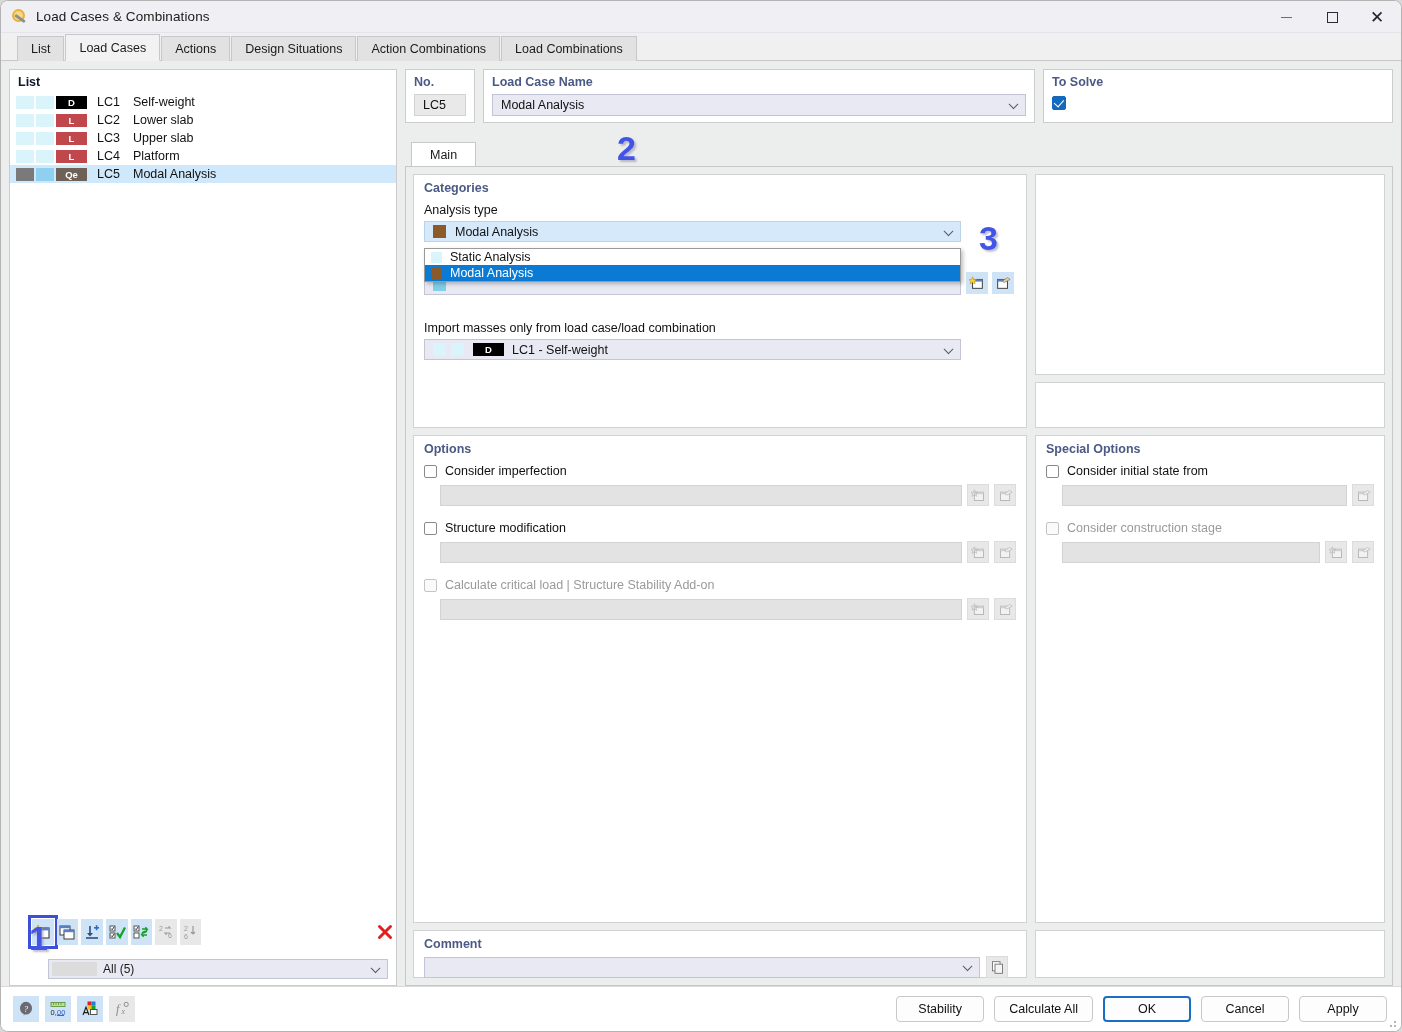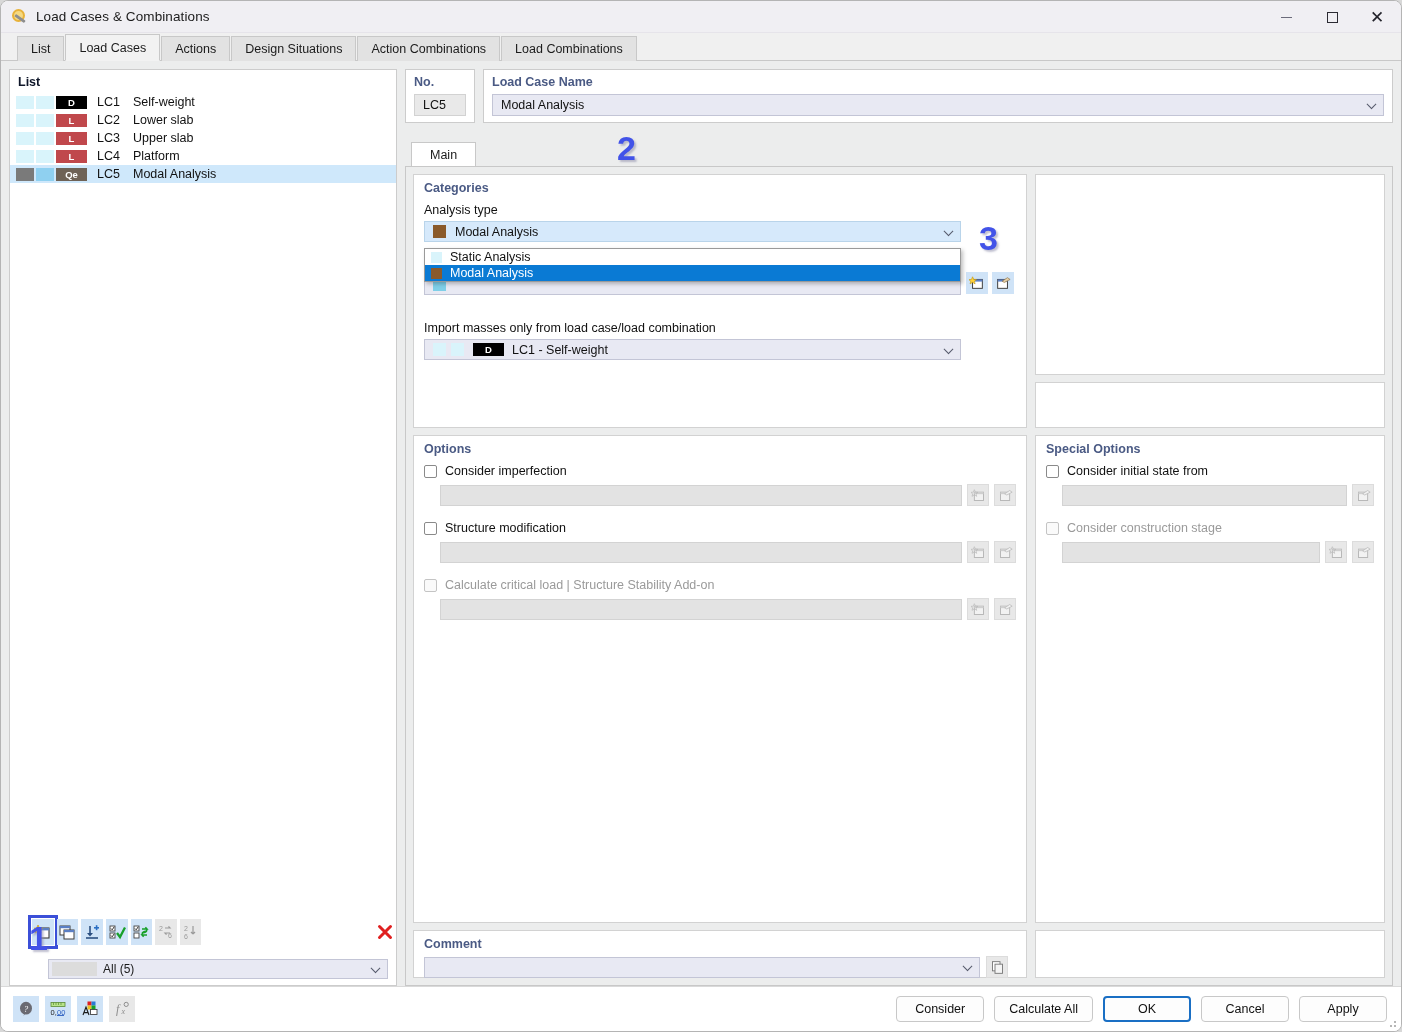--- a/index.html
+++ b/index.html
@@ -440,20 +440,24 @@
           <div class="lbl">No.</div>
           <div class="ro-input plain">LC5</div>
         </div>
         <div class="fieldcard card-name">
           <div class="lbl">Load Case Name</div>
           <div class="ro-input">
             <span>Modal Analysis</span>
             <span class="chev"></span>
           </div>
         </div>
+        <div class="fieldcard card-solve">
+          <div class="lbl">To Solve</div>
+          <div class="solve-check"></div>
+        </div>
       </div>
 
       <div class="mainpanel">
         <div class="subtabstrip">
           <div class="subtab">Main</div>
         </div>
 
         <div class="tabcontent">
 
           <div class="cols" style="height:254px;border-radius:25px;">
@@ -687,21 +691,21 @@
     </div>
     <div class="sbtn dis">
       <svg width="18" height="18" viewBox="0 0 18 18">
         <text x="3" y="13" font-size="12" fill="#8d8d8d" font-family="serif" font-style="italic">f</text>
         <text x="8.5" y="14" font-size="8" fill="#8d8d8d" font-family="serif" font-style="italic">x</text>
         <circle cx="13.2" cy="4.4" r="2.1" fill="none" stroke="#8d8d8d" stroke-width="1"></circle>
       </svg>
     </div>
 
     <div class="actionbtns">
-      <div class="btn">Consider</div>
+      <div class="btn">Stability</div>
       <div class="btn">Calculate All</div>
       <div class="btn primary">OK</div>
       <div class="btn">Cancel</div>
       <div class="btn">Apply</div>
     </div>
     <div class="grip">
       <i style="left:7px;top:7px"></i>
         <i style="left:3px;top:7px"></i>
         <i style="left:7px;top:3px"></i>
     </div>

